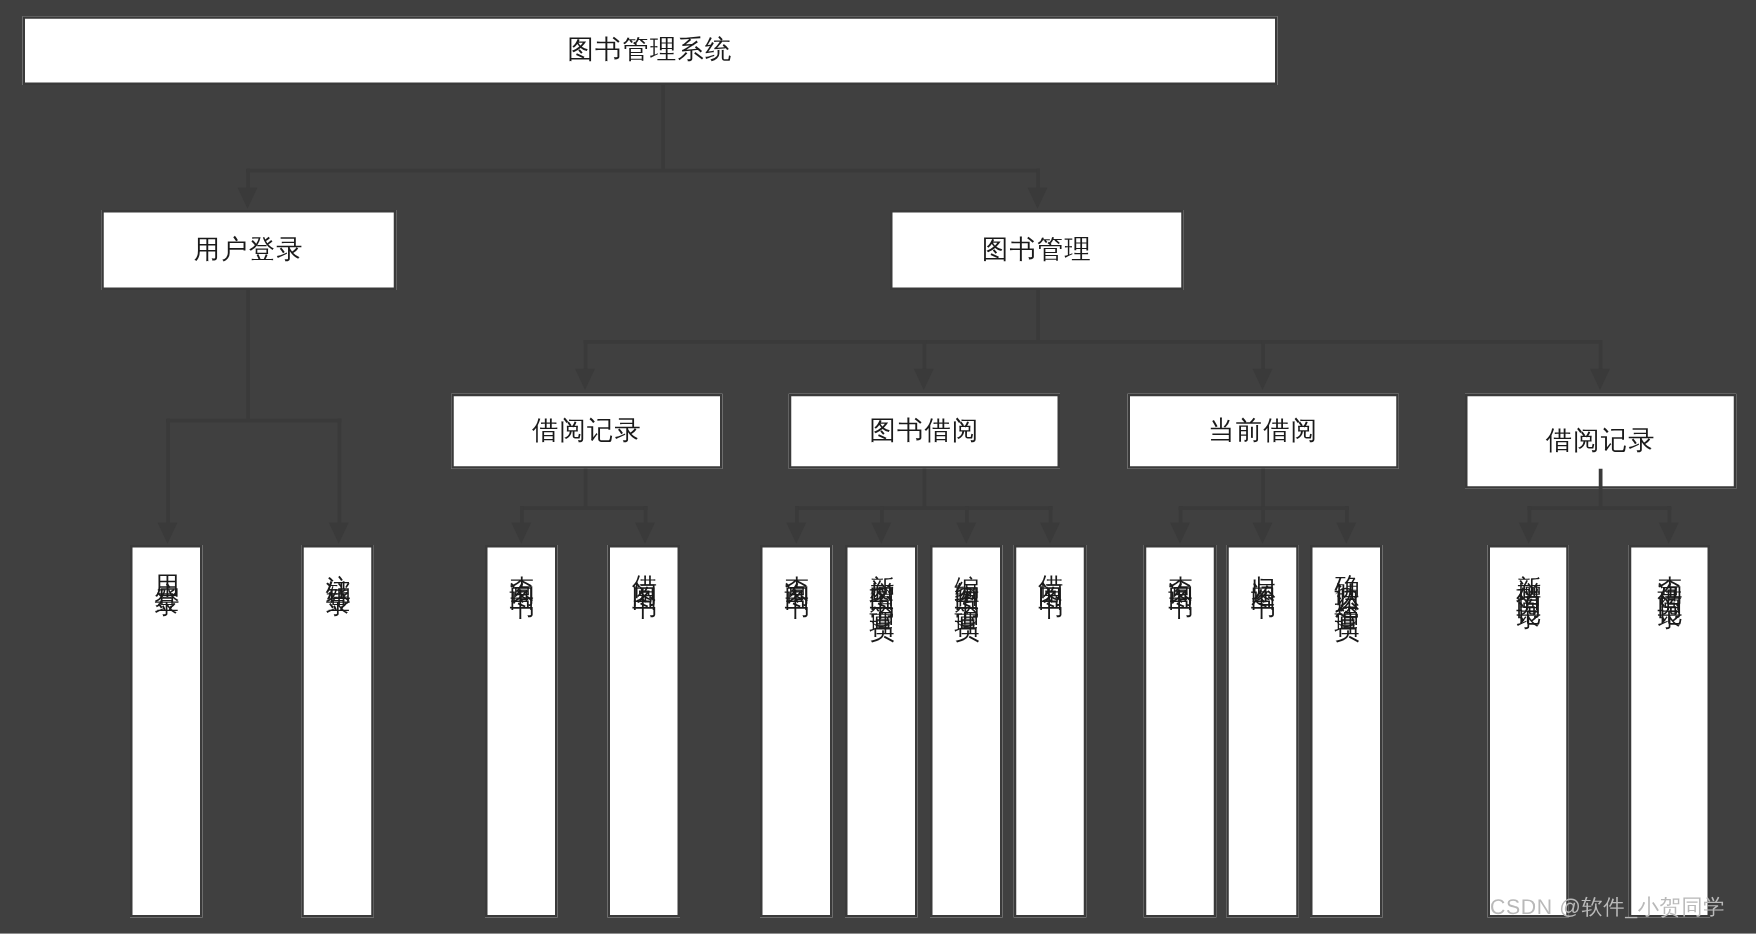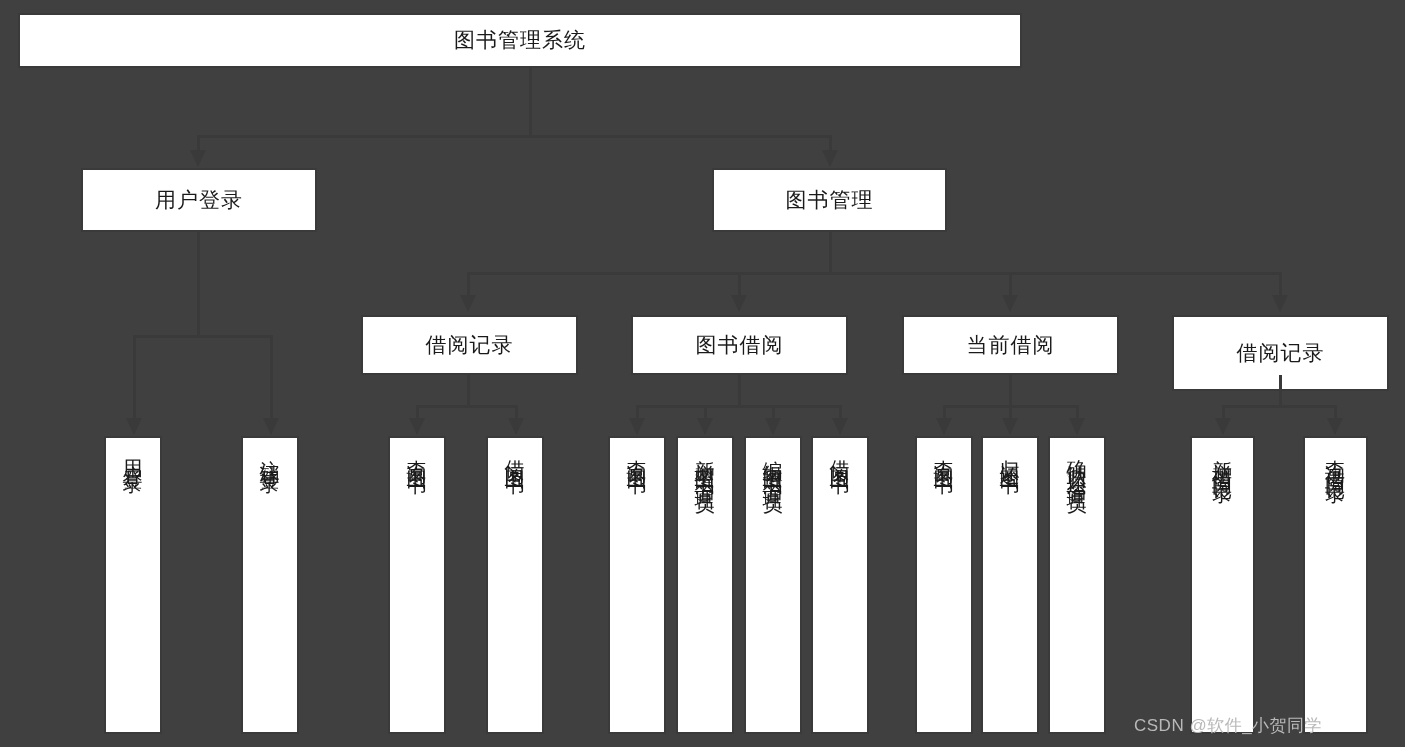--- a/index.html
+++ b/index.html
@@ -210,15 +210,15 @@
     <span class="label">确认归还（管理员）</span>
   </div>
 
   <div class="node vert" style="left:1190px; top:436px; width:65px; height:298px;">
     <span class="label">新增借阅记录</span>
   </div>
   <div class="node vert" style="left:1303px; top:436px; width:65px; height:298px;">
     <span class="label">查询借阅记录</span>
   </div>
 
-  <div id="watermark" style="left:1122px; top:714px;padding-left:12px;">CSDN @软件_小贺同学</div>
+  <div id="watermark" style="left:1192px; top:714px;">CSDN @软件_小贺同学</div>
 
 </div>
 
 </body></html>

